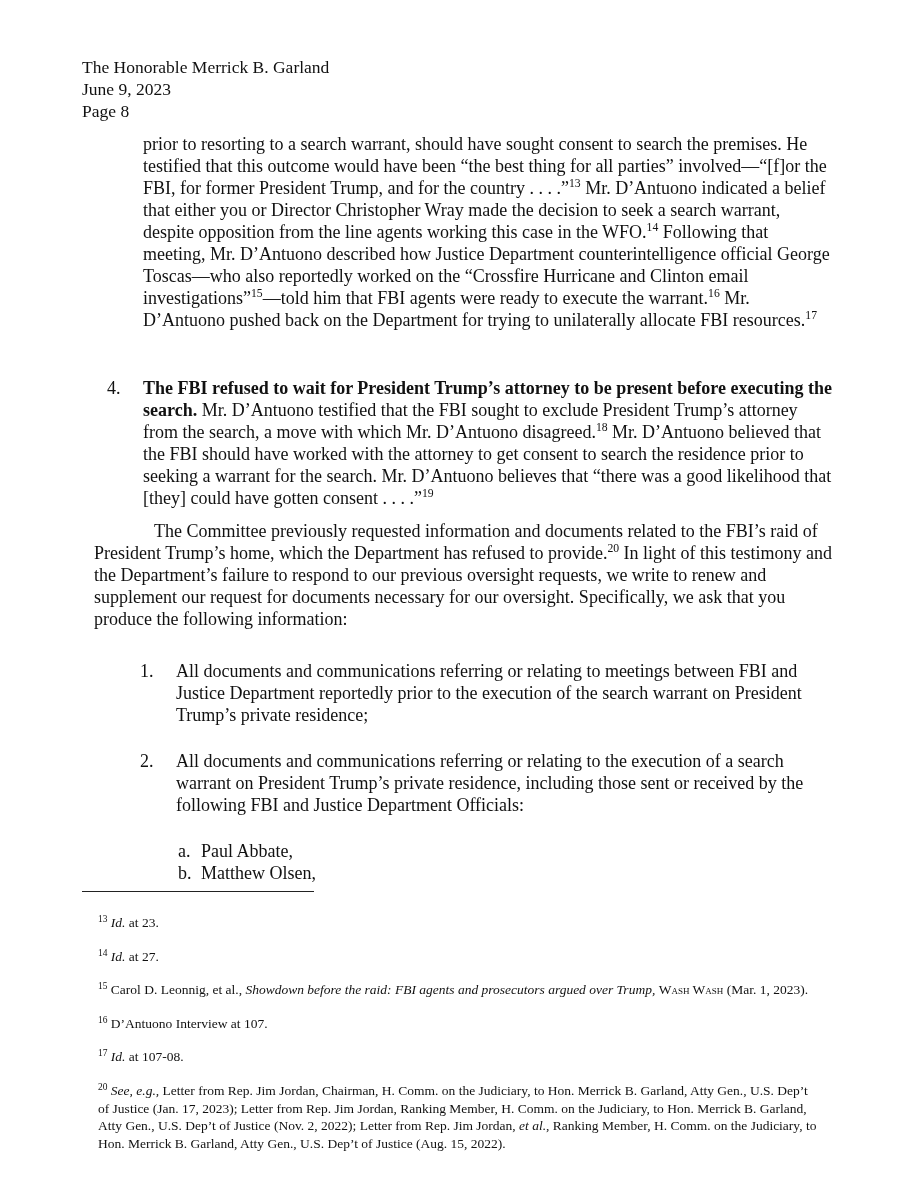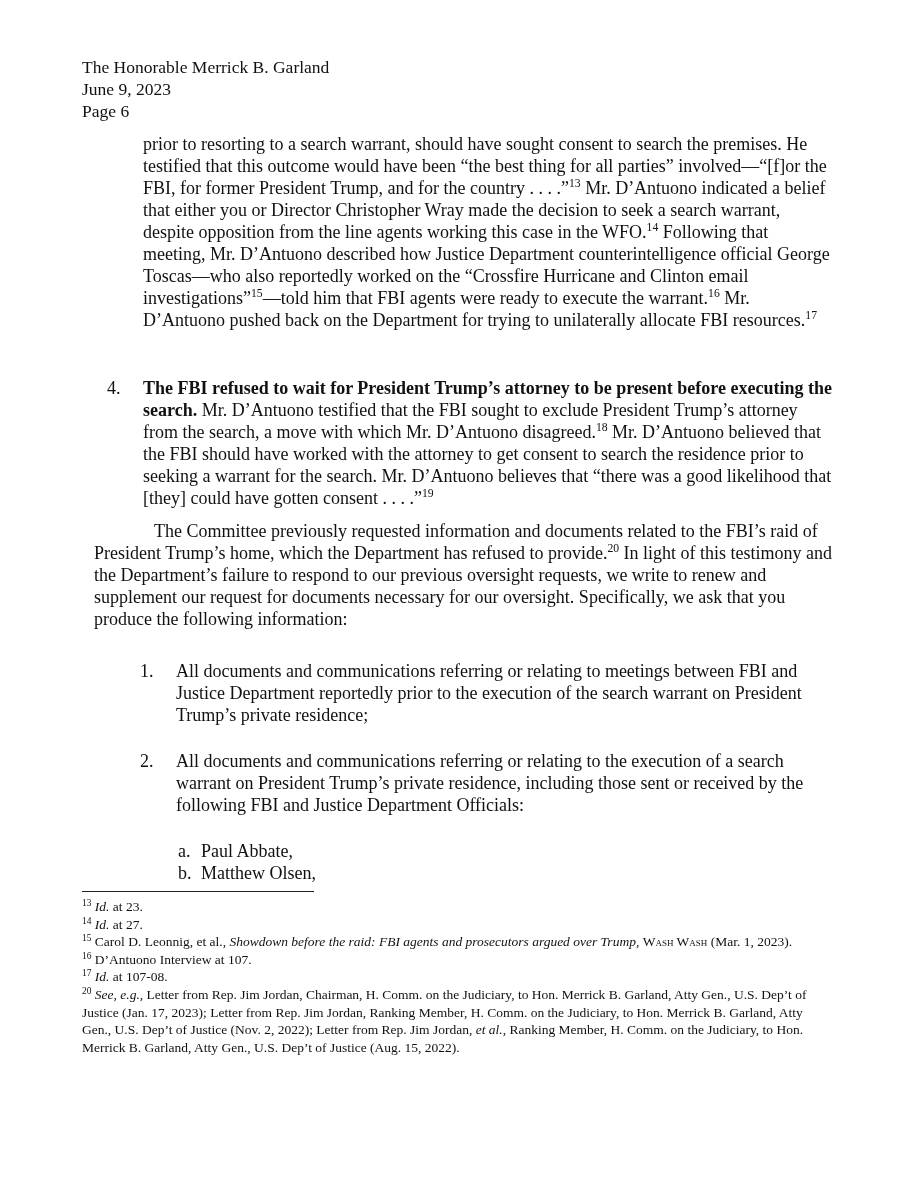--- a/index.html
+++ b/index.html
@@ -17,33 +17,33 @@
   .list-item .num { width: 36px; flex: none; }
   .list-item .content { width: 656px; }
   .li1 { top: 660px; }
   .li2 { top: 750px; }
   .sub-item { position: absolute; left: 178px; display: flex; }
   .sub-item .num { width: 23px; flex: none; }
   .sub-a { top: 840px; }
   .sub-b { top: 862px; }
   .rule { position: absolute; left: 82px; top: 891px; width: 232px; height: 1px; background: #222; }
   .footnotes { position: absolute; left: 82px; top: 898px; width: 752px; font-size: 13.5px; line-height: 17.6px; }
-  .fn { margin: 0; }
+  .fn { margin: 16px; }
   sup { font-size: 65%; line-height: 0; vertical-align: super; }
   .fn sup { font-size: 70%; }
   b { font-weight: bold; }
   .sc { font-variant: small-caps; }
 </style>
 </head>
 <body>
 
 <div class="header">
   <div>The Honorable Merrick B. Garland</div>
   <div>June 9, 2023</div>
-  <div>Page 6</div>
+  <div>Page 8</div>
 </div>
 
 <div class="para-cont body-text"><span>prior to resorting to a search warrant, should have sought consent to search the premises. He testified that this outcome would have been “the best thing for all parties” involved—“[f]or the FBI, for former President Trump, and for the country . . . .”</span><sup>13</sup><span> Mr. D’Antuono indicated a belief that either you or Director Christopher Wray made the decision to seek a search warrant, despite opposition from the line agents working this case in the WFO.</span><sup>14</sup><span> Following that meeting, Mr. D’Antuono described how Justice Department counterintelligence official George Toscas—who also reportedly worked on the “Crossfire Hurricane and Clinton email investigations”</span><sup>15</sup><span>—told him that FBI agents were ready to execute the warrant.</span><sup>16</sup><span> Mr. D’Antuono pushed back on the Department for trying to unilaterally allocate FBI resources.</span><sup>17</sup></div>
 
 <div class="item4 body-text">
   <div class="num">4.</div>
   <div class="content"><b>The FBI refused to wait for President Trump’s attorney to be present before executing the search.</b><span> Mr. D’Antuono testified that the FBI sought to exclude President Trump’s attorney from the search, a move with which Mr. D’Antuono disagreed.</span><sup>18</sup><span> Mr. D’Antuono believed that the FBI should have worked with the attorney to get consent to search the residence prior to seeking a warrant for the search. Mr. D’Antuono believes that “there was a good likelihood that [they] could have gotten consent . . . .”</span><sup>19</sup></div>
 </div>
 
 <div class="para-committee body-text"><span class="indent"></span><span>The Committee previously requested information and documents related to the FBI’s raid of President Trump’s home, which the Department has refused to provide.</span><sup>20</sup><span> In light of this testimony and the Department’s failure to respond to our previous oversight requests, we write to renew and supplement our request for documents necessary for our oversight. Specifically, we ask that you produce the following information:</span></div>

